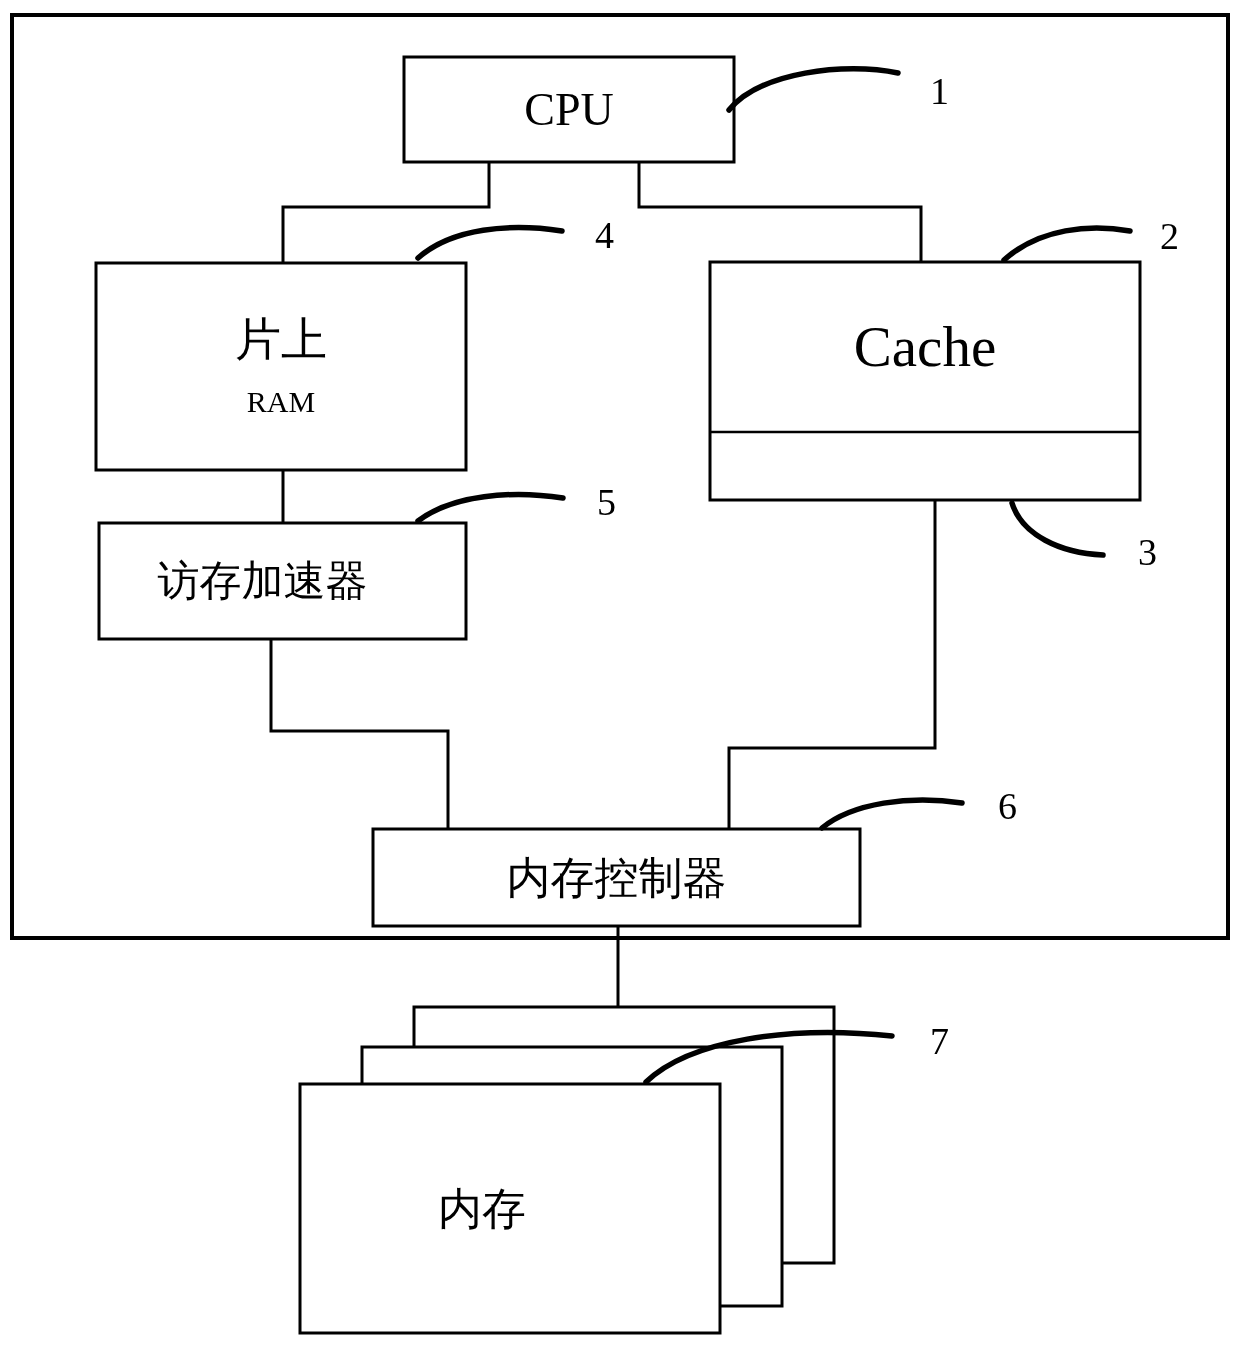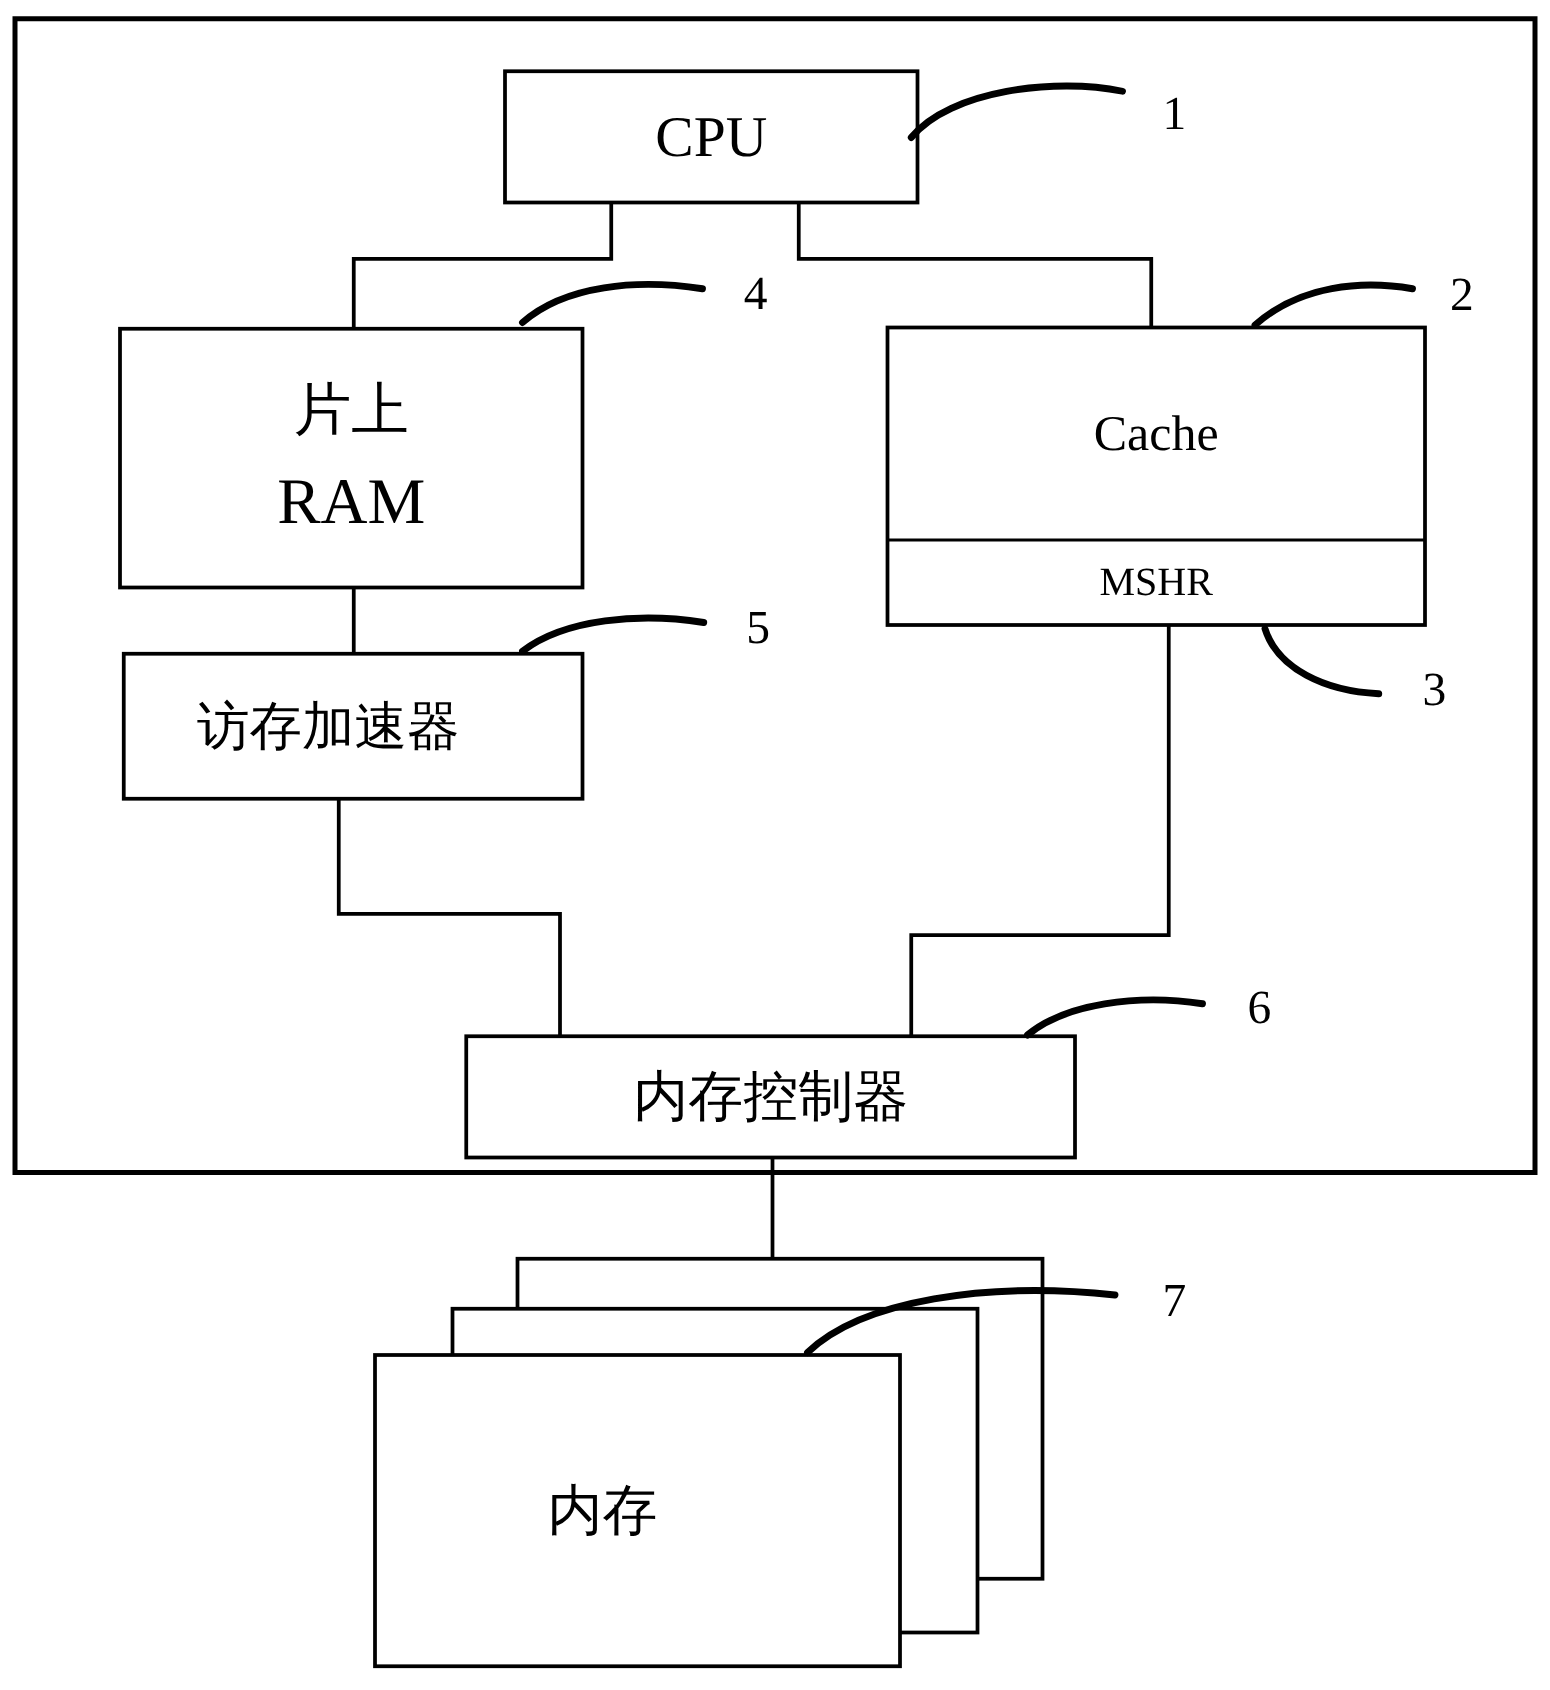--- a/index.html
+++ b/index.html
@@ -94,26 +94,25 @@
       <path d="M 418 521 C 452 495 512 490 563 498"></path>
       <path d="M 822 828 C 852 803 910 795 962 803"></path>
       <path d="M 646 1082 C 690 1040 790 1025 892 1036"></path>
     </g>
   </svg>
 
   <div class="box-label latin-title" style="left:404px; top:57px; width:330px; height:105px; font-size:46px;">CPU</div>
 
   <div class="box-label" style="left:96px; top:263px; width:370px; height:207px; flex-direction:column; gap:20px;">
     <span class="cjk-title" style="font-size:46px;">片上</span>
-    <span class="latin-title" style="font-size:52px;">RAM</span>
+    <span class="latin-title" style="font-size:30px;">RAM</span>
   </div>
 
-  <div class="box-label latin-title" style="left:710px; top:262px; width:430px; height:170px; font-size:40px;">Cache</div>
+  <div class="box-label latin-title" style="left:710px; top:262px; width:430px; height:170px; font-size:57px;">Cache</div>
 
-  <div class="box-label latin-title" style="left:710px; top:432px; width:430px; height:68px; font-size:32px;">MSHR</div>
 
   <div class="box-label cjk-title" style="left:99px; top:523px; width:327px; height:116px; font-size:42px;">访存加速器</div>
 
   <div class="box-label cjk-title" style="left:373px; top:829px; width:487px; height:97px; font-size:44px;">内存控制器</div>
 
   <div class="box-label cjk-title" style="left:300px; top:1084px; width:364px; height:249px; font-size:44px;">内存</div>
 
   <div class="ref-num" style="left:930px; top:72px;">1</div>
   <div class="ref-num" style="left:1160px; top:217px;">2</div>
   <div class="ref-num" style="left:1138px; top:533px;">3</div>

